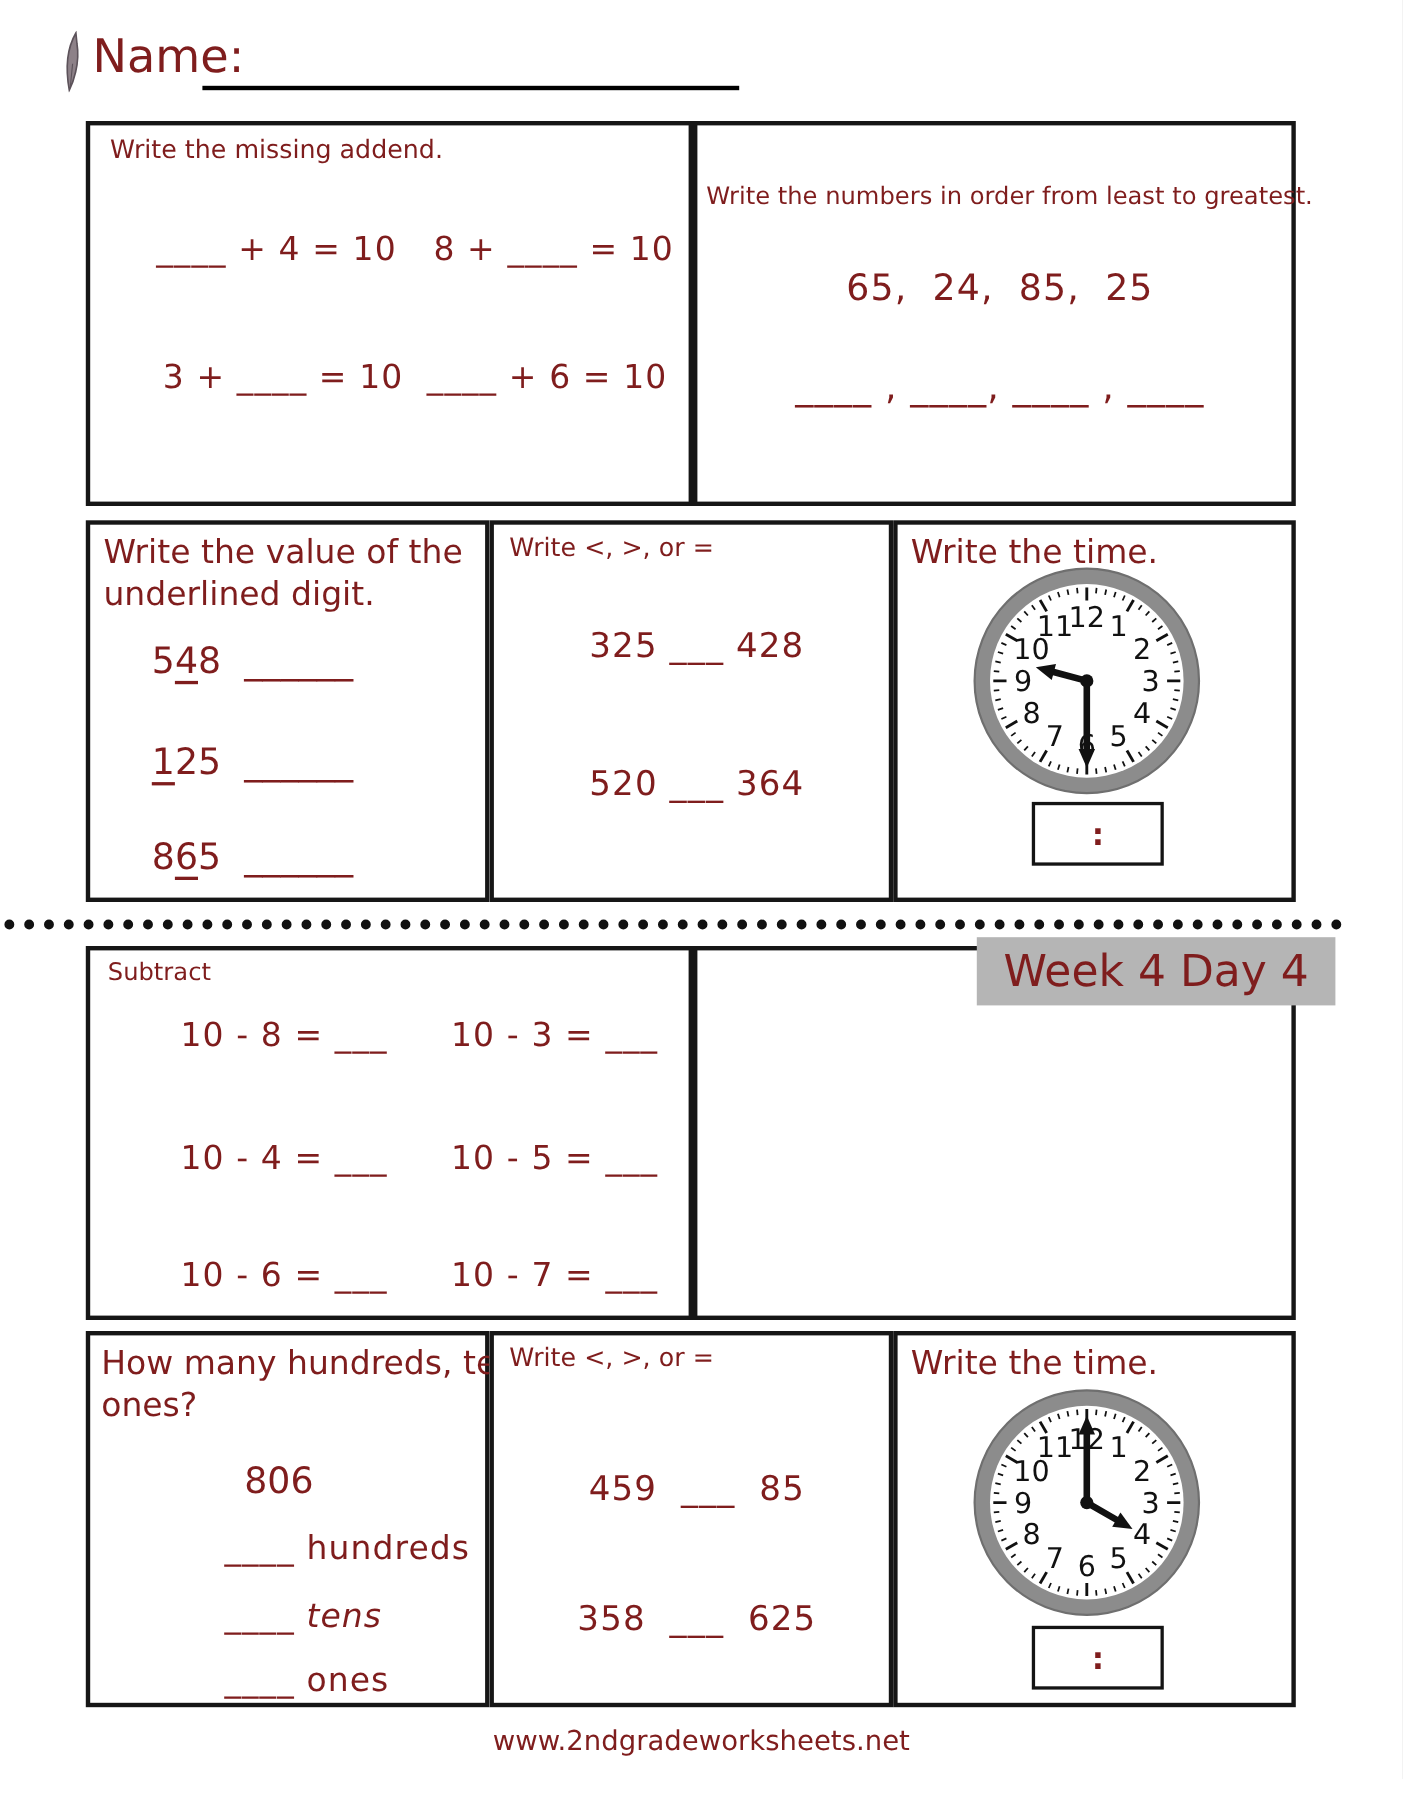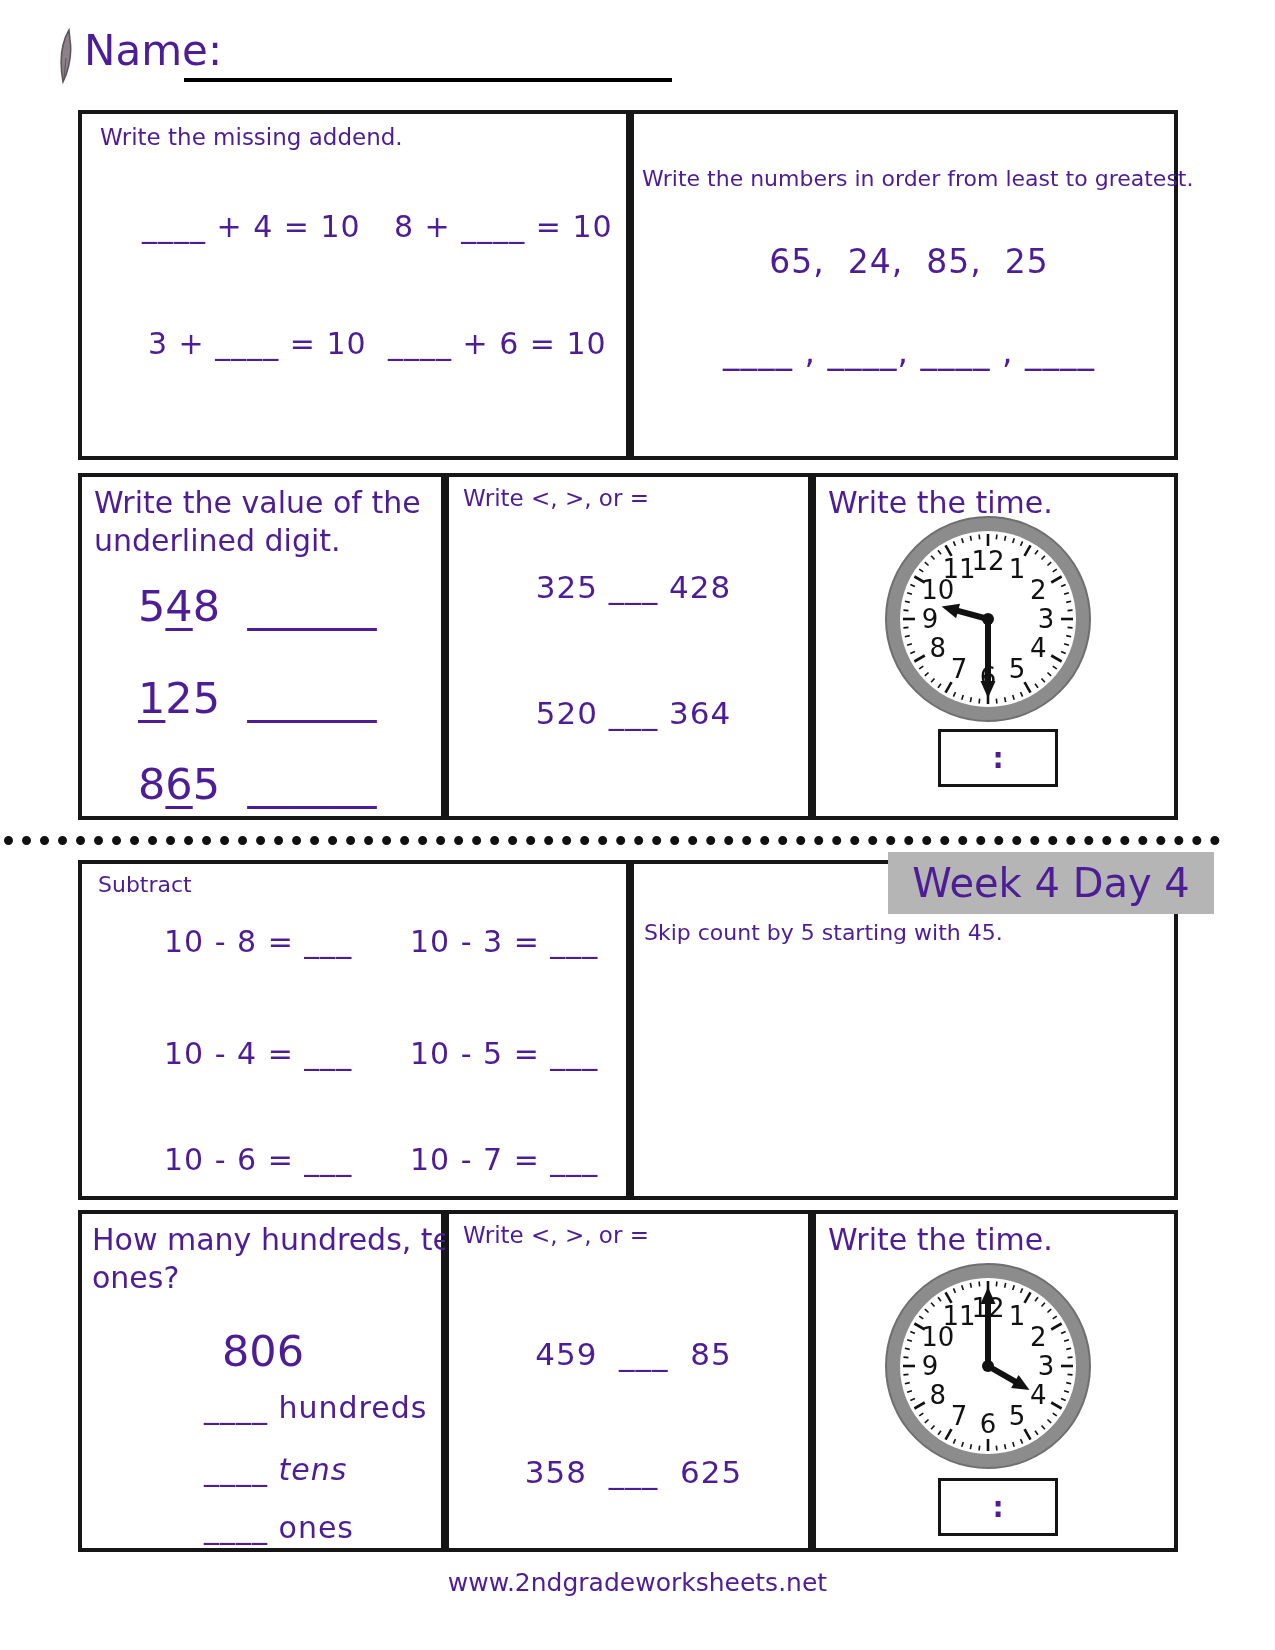--- a/index.html
+++ b/index.html
@@ -1,21 +1,21 @@
 <!DOCTYPE html>
 <html style="--badge-bg: #b5b5b5;"><head>
 <meta charset="utf-8">
 <style>
   html,body{margin:0;padding:0;background:#e9e9e9;}
   .page{
     position:relative;
     width:1275px;height:1650px;
     background:#ffffff;
     font-family:"DejaVu Sans", sans-serif;
-    color:#4c1d95;
+    color:#7f1d1d;
     overflow:hidden;
     margin:0 auto;
   }
   .box{
     position:absolute;
     border:4px solid #161616;
     background:#fff;
     box-sizing:border-box;
   }
   .instr{position:absolute;font-size:23px;white-space:pre;}
@@ -36,21 +36,21 @@
   .udigit{text-decoration:underline;text-decoration-thickness:3px;text-underline-offset:7px;}
   .clockwrap{position:absolute;width:212px;height:212px;}
   .timebox{
     position:absolute;width:114px;height:52px;
     border:3px solid #141414;background:#fff;
     display:flex;align-items:center;justify-content:center;
     font-size:28px;font-weight:bold;
   }
   .dots{position:absolute;left:4px;top:836px;width:1216px;height:0;border-top:9px dotted #111;}
   .footer{position:absolute;left:0;top:1568px;width:100%;text-align:center;font-size:25px;}
-  .pvnum{position:absolute;font-size:43px;white-space:pre;}
+  .pvnum{position:absolute;font-size:33px;white-space:pre;}
 </style>
 </head>
 <body>
 
 <div class="page">
 
   <span class="quill">
     <svg viewBox="0 0 28 56" width="28" height="56">
       <path d="M15 2 C8 14 5 32 9 54 C12 48 19 30 16 12 Z" fill="#8d8188" stroke="#5c525a" stroke-width="1.5"></path>
       <path d="M10 50 L12 30" stroke="#5c525a" stroke-width="1" fill="none"></path>
@@ -183,21 +183,20 @@
     <div class="instr" style="left:16px;top:8px;font-size:22px;">Subtract</div>
     <div class="prob" style="left:72px;top:60px;">10 - 8 = ___</div>
     <div class="prob" style="left:318px;top:60px;">10 - 3 = ___</div>
     <div class="prob" style="left:72px;top:172px;">10 - 4 = ___</div>
     <div class="prob" style="left:318px;top:172px;">10 - 5 = ___</div>
     <div class="prob" style="left:72px;top:278px;">10 - 6 = ___</div>
     <div class="prob" style="left:318px;top:278px;">10 - 7 = ___</div>
   </section>
 
   <section class="box" style="left:630px;top:860px;width:548px;height:340px;">
-    <div class="instr" style="left:10px;top:56px;font-size:22px;">Skip count by 5 starting with 45.</div>
   </section>
 
   <section class="box" style="left:78px;top:1210px;width:367px;height:342px;">
     <div class="instr big" style="left:10px;top:8px;">How many hundreds, tens and</div>
     <div class="instr big" style="left:10px;top:46px;">ones?</div>
     <div class="pvnum" style="left:140px;top:112px;">806</div>
     <div class="prob" style="left:112px;top:176px;">____ hundreds</div>
     <div class="prob" style="left:112px;top:238px;font-style:italic;">____ tens</div>
     <div class="prob" style="left:112px;top:296px;">____ ones</div>
   </section>

